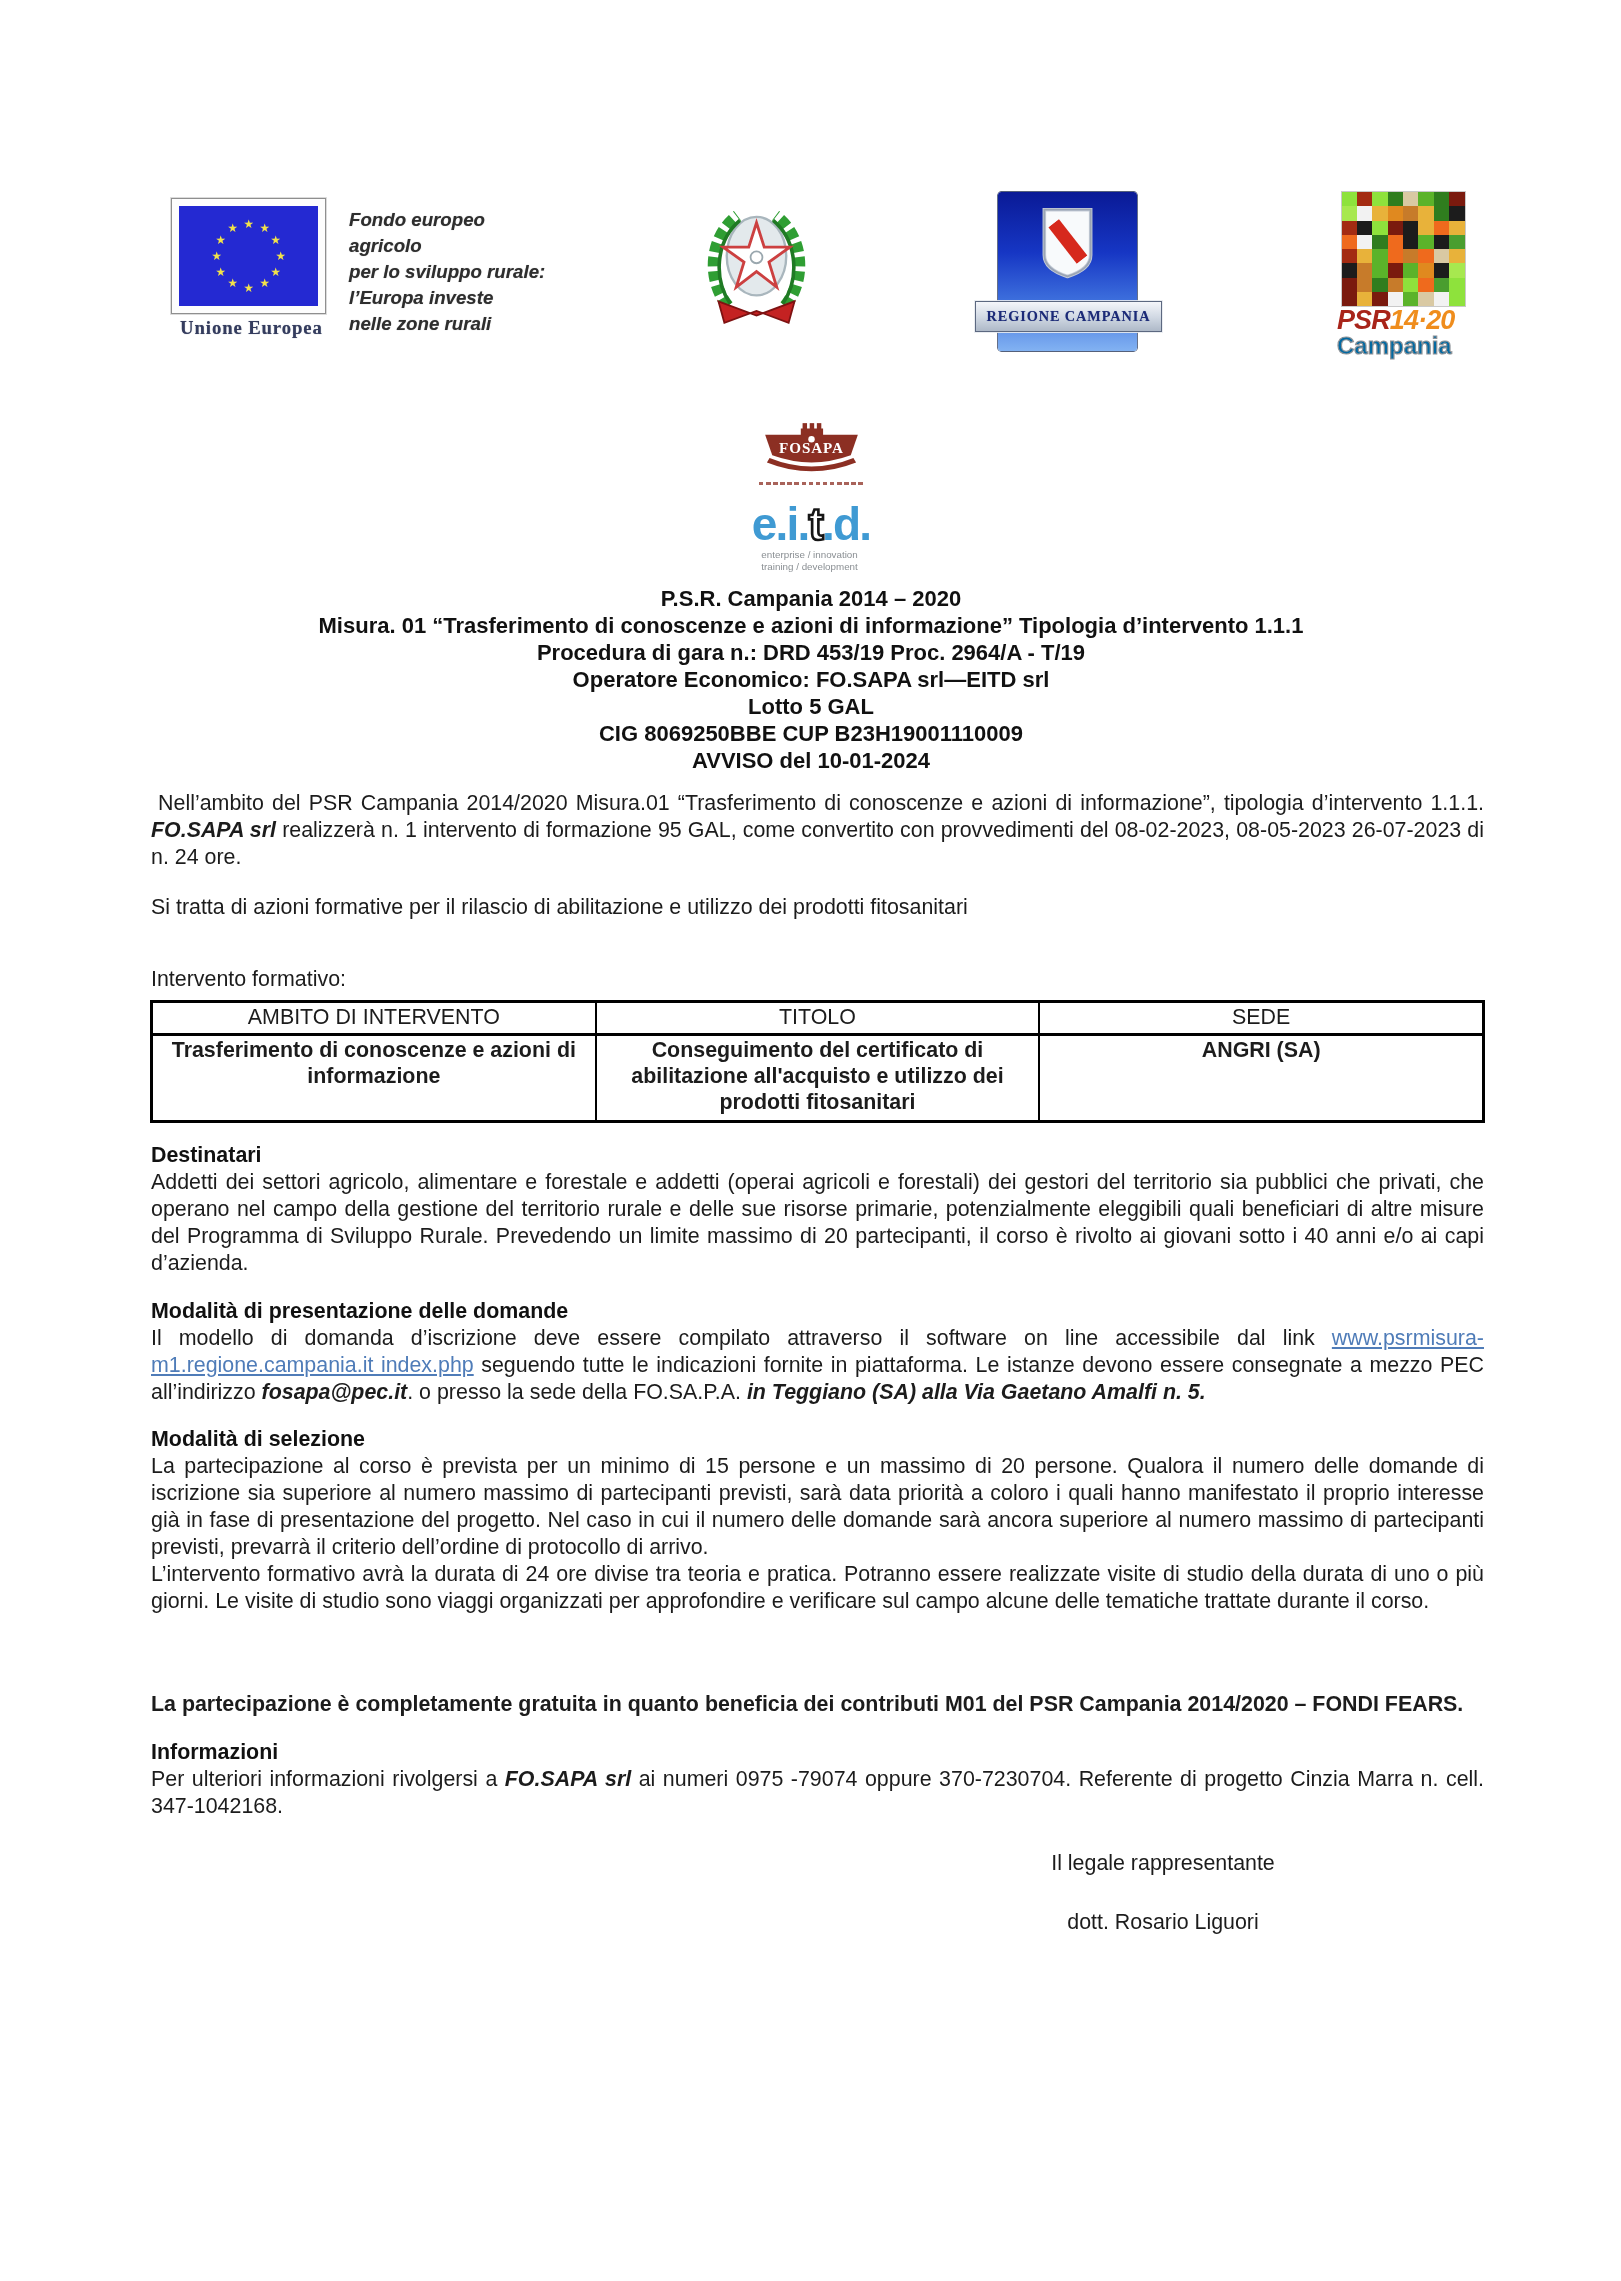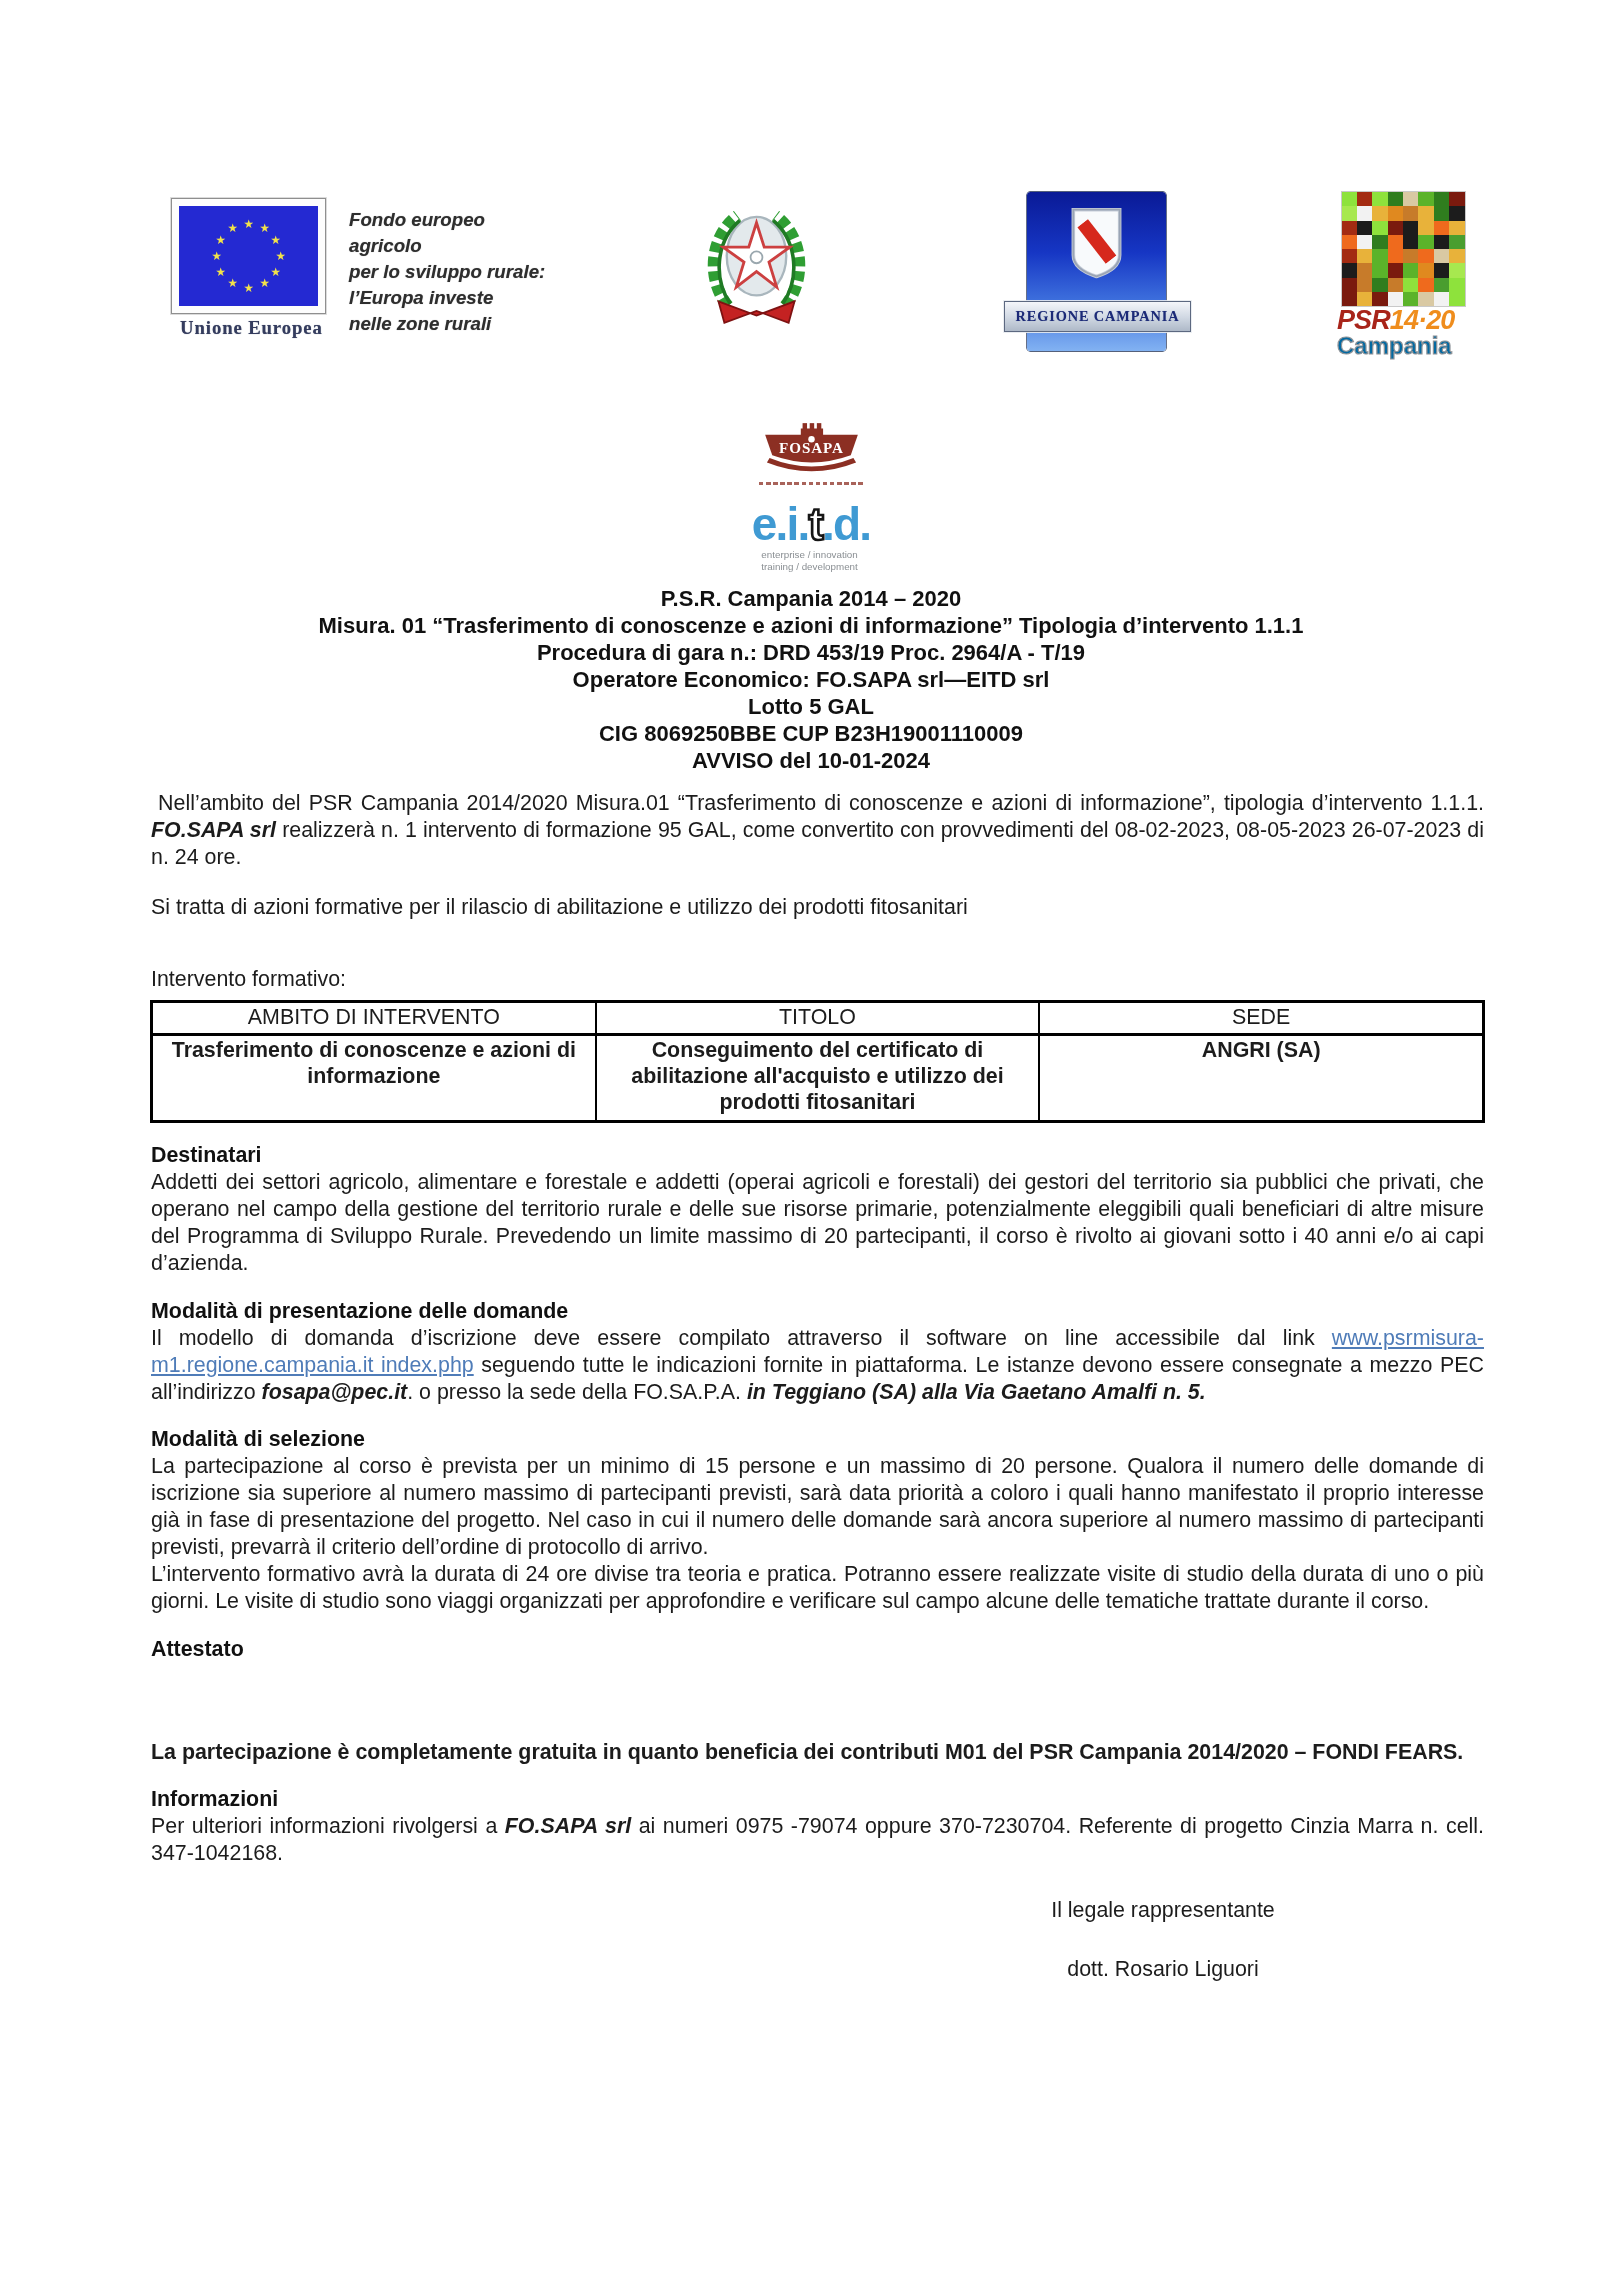--- a/index.html
+++ b/index.html
@@ -22,21 +22,21 @@
     position:absolute;left:-7.1px;top:119px;width:175px;text-align:center;
     font-family:"Liberation Serif",serif;font-weight:bold;font-size:18.7px;color:#343c5e;letter-spacing:0.9px;
     text-shadow:0 0 0.9px #7d8496;
   }
   .eu-text{
     position:absolute;left:178px;top:9px;width:205px;
     font-style:italic;font-weight:bold;font-size:18.7px;line-height:26px;color:#2e2e2e;
     text-shadow:0 0 0.9px #9a9a9a;
   }
   .emblem{position:absolute;left:697px;top:201px;width:119px;height:134px;}
-  .camp-logo{position:absolute;left:998px;top:192px;width:154px;height:159px;margin-left:29px;}
+  .camp-logo{position:absolute;left:998px;top:192px;width:154px;height:159px;}
   .camp-rect{
     position:absolute;left:0;top:0;width:139px;height:159px;border-radius:3.6px;
     background:linear-gradient(180deg,#0a1a96 0%,#1636c4 38%,#3f72de 70%,#82b2f2 100%);
     box-shadow:0 0 0 0.9px #55607a;
   }
   .camp-shield{position:absolute;left:41px;top:14.3px;width:57px;height:75px;}
   .camp-banner{
     position:absolute;left:-23px;top:109px;width:185px;height:28.5px;
     background:linear-gradient(180deg,#f4f6fa 0%,#cfd7e2 55%,#aeb9c8 100%);
     border:1.8px solid #5c6880;box-shadow:0 0 0 0.9px #e8ebf0;
@@ -311,21 +311,20 @@
     <p>Addetti dei settori agricolo, alimentare e forestale e addetti (operai agricoli e forestali) dei gestori del territorio sia pubblici che privati, che operano nel campo della gestione del territorio rurale e delle sue risorse primarie, potenzialmente eleggibili quali beneficiari di altre misure del Programma di Sviluppo Rurale. Prevedendo un limite massimo di 20 partecipanti, il corso è rivolto ai giovani sotto i 40 anni e/o ai capi d’azienda.</p>
 
     <h3 class="sec">Modalità di presentazione delle domande</h3>
     <p><span>Il modello di domanda d’iscrizione deve essere compilato attraverso il software on line accessibile dal link </span><a class="doc-link" href="#">www.psrmisura-m1.regione.campania.it index.php</a><span> seguendo tutte le indicazioni fornite in piattaforma. Le istanze devono essere consegnate a mezzo PEC all’indirizzo </span><span class="bold">fosapa@pec.it</span><span>. o presso la sede della FO.SA.P.A. </span><span class="bold">in Teggiano (SA) alla Via Gaetano Amalfi n. 5.</span></p>
 
     <h3 class="sec">Modalità di selezione</h3>
     <p>La partecipazione al corso è prevista per un minimo di 15 persone e un massimo di 20 persone. Qualora il numero delle domande di iscrizione sia superiore al numero massimo di partecipanti previsti, sarà data priorità a coloro i quali hanno manifestato il proprio interesse già in fase di presentazione del progetto. Nel caso in cui il numero delle domande sarà ancora superiore al numero massimo di partecipanti previsti, prevarrà il criterio dell’ordine di protocollo di arrivo.</p>
 
     <p>L’intervento formativo avrà la durata di 24 ore divise tra teoria e pratica. Potranno essere realizzate visite di studio della durata di uno o più giorni. Le visite di studio sono viaggi organizzati per approfondire e verificare sul campo alcune delle tematiche trattate durante il corso.</p>
 
-    <h3 class="sec">Attestato</h3>
 
     <p class="gratuita">La partecipazione è completamente gratuita in quanto beneficia dei contributi M01 del PSR Campania 2014/2020 – FONDI FEARS.</p>
 
     <h3 class="sec">Informazioni</h3>
     <p><span>Per ulteriori informazioni rivolgersi a </span><span class="bold">FO.SAPA srl</span><span> ai numeri 0975 -79074 oppure 370-7230704. Referente di progetto Cinzia Marra n. cell. 347-1042168.</span></p>
 
     <div class="signature">
       <div>Il legale rappresentante</div>
       <div class="sig-name">dott. Rosario Liguori</div>
     </div>

